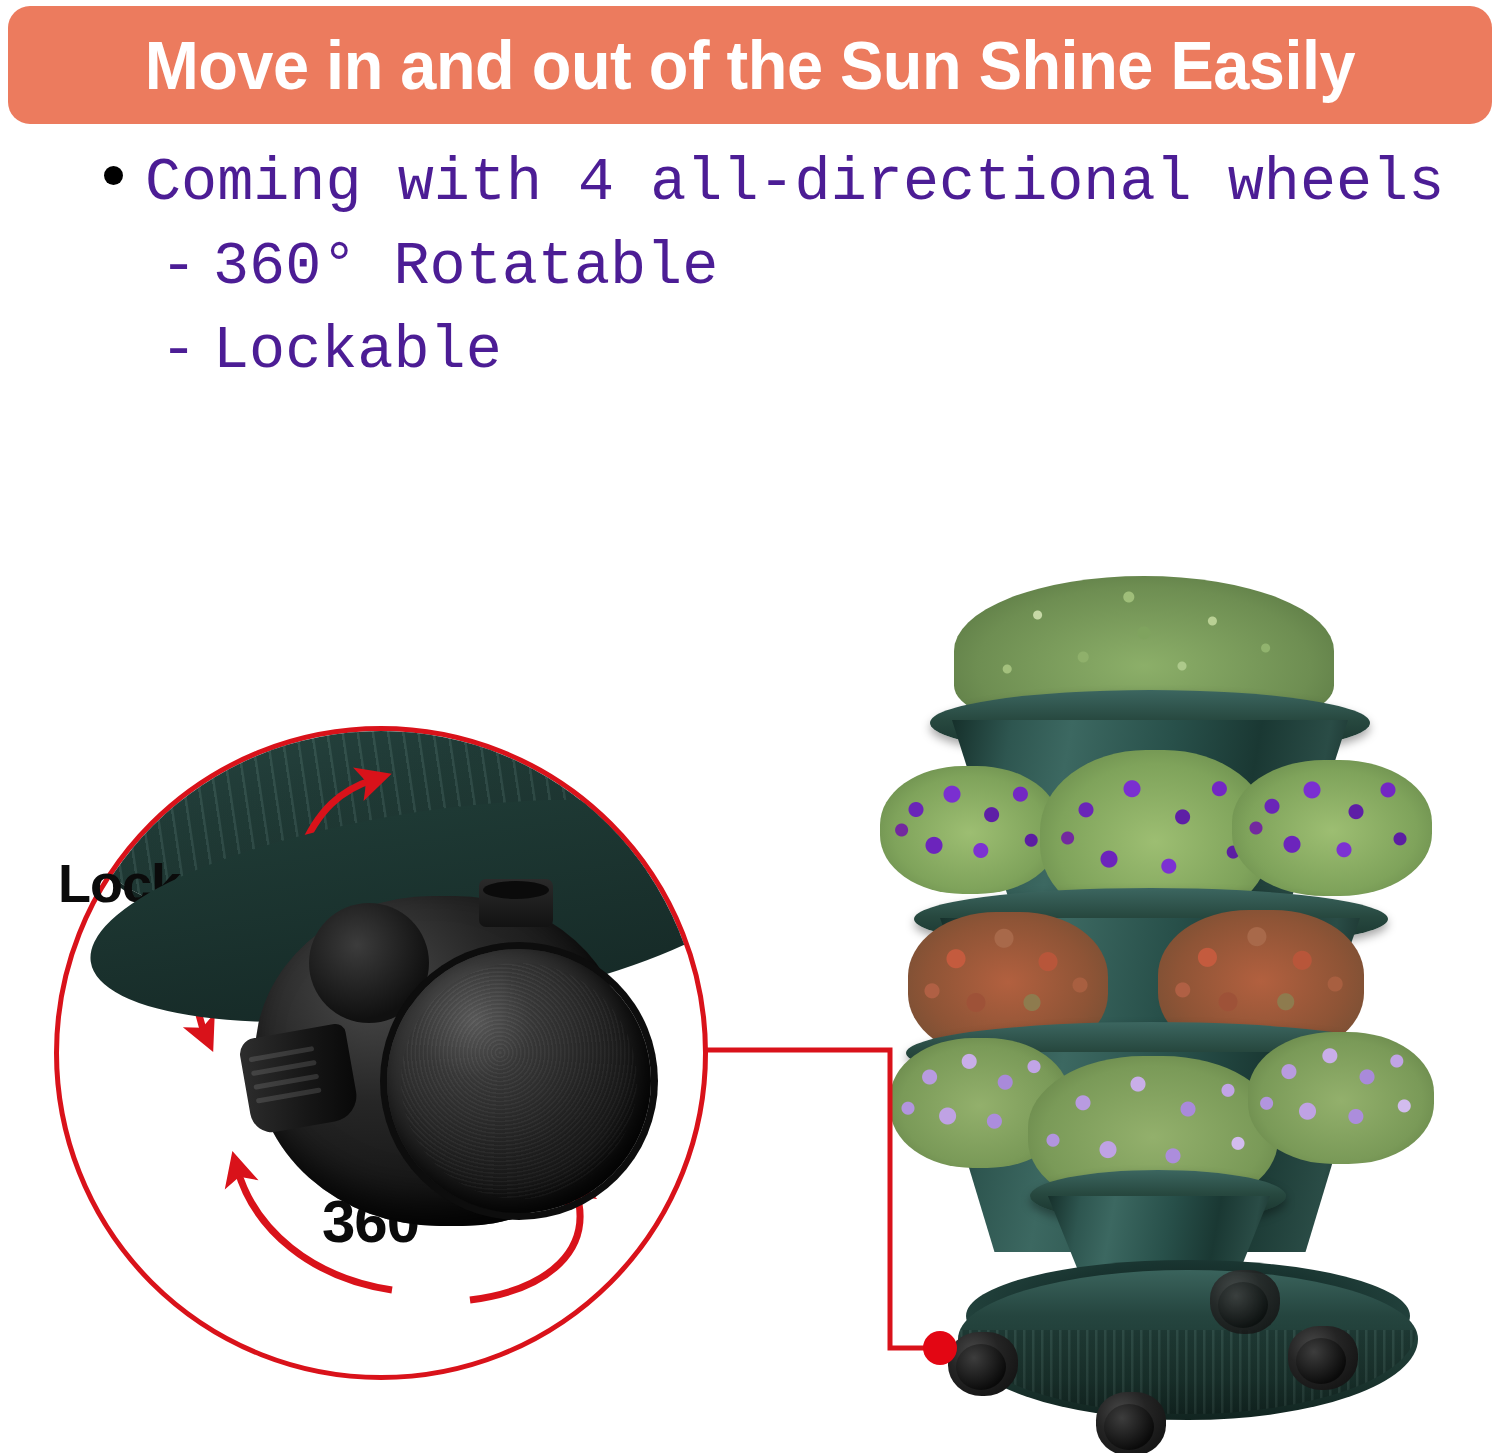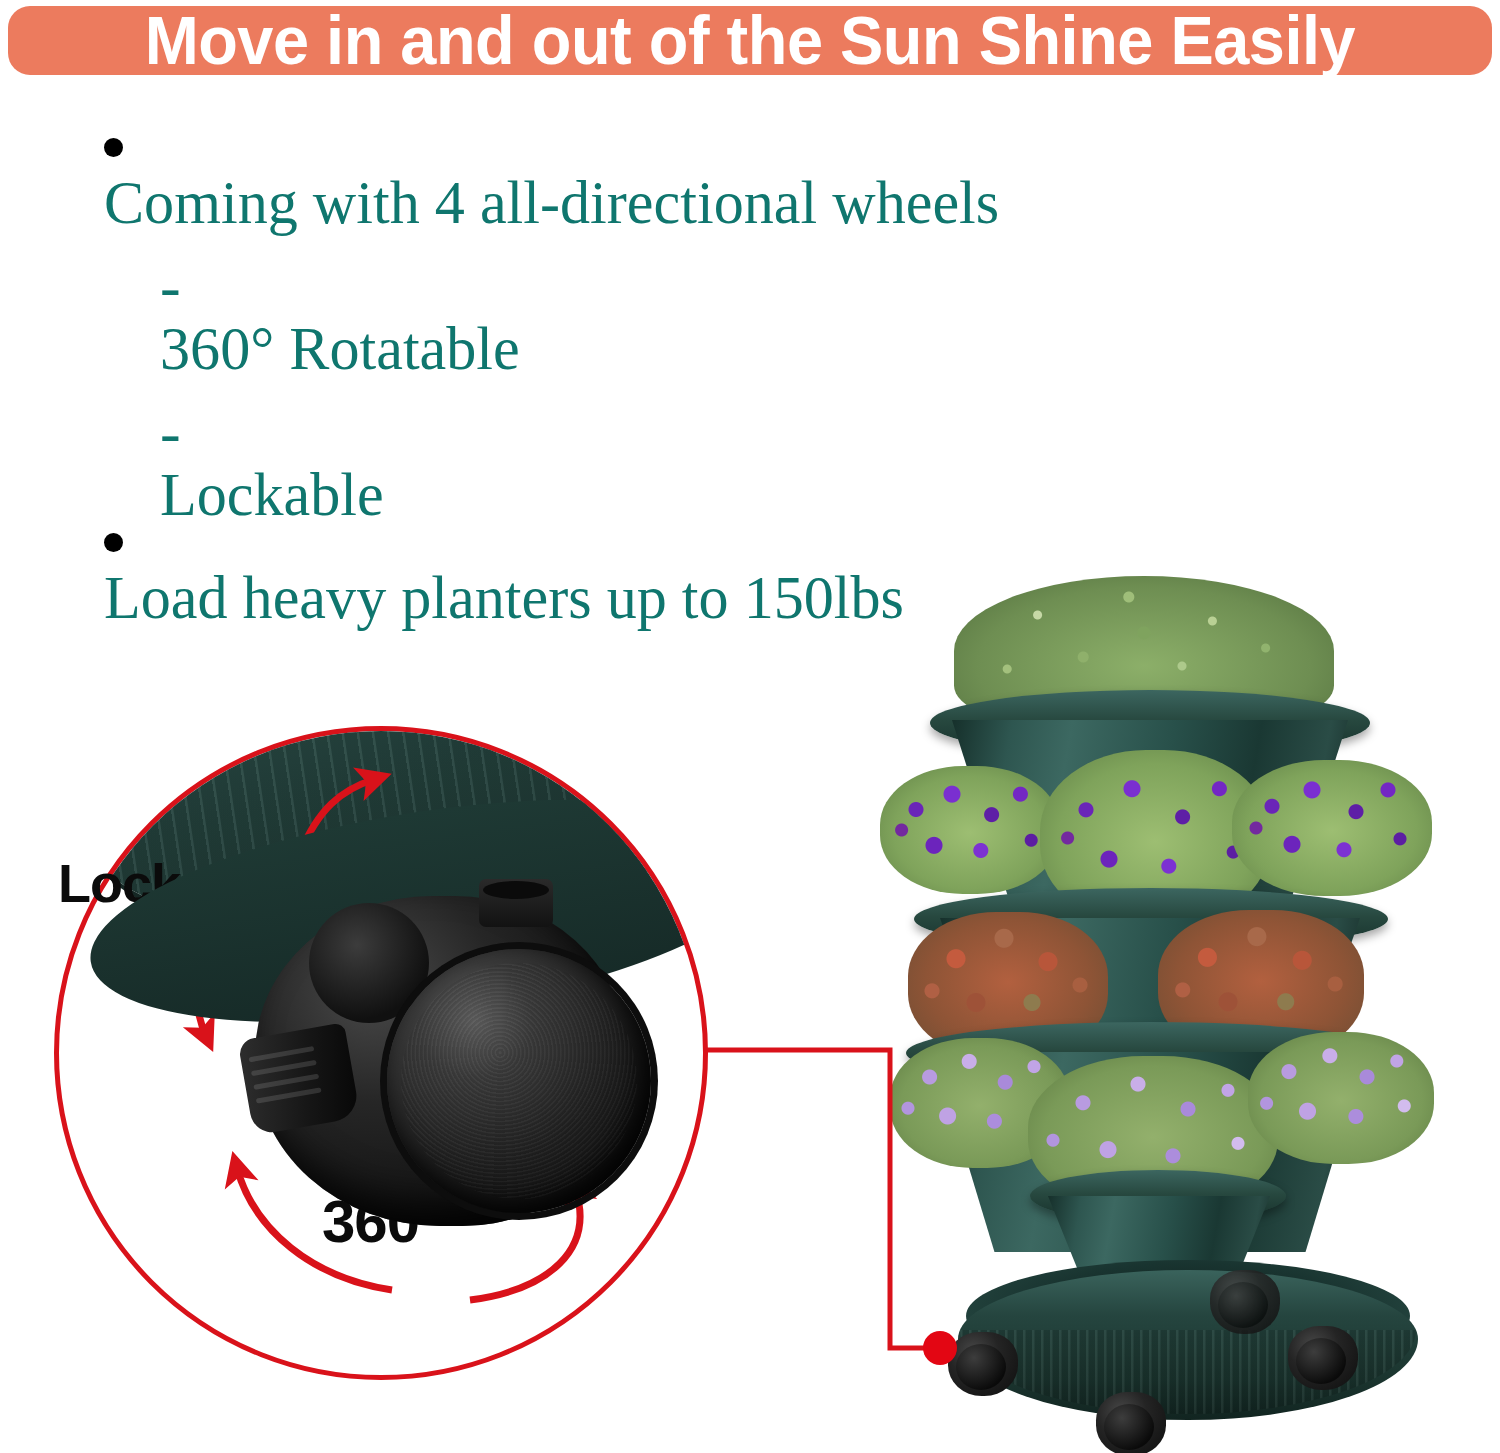--- a/index.html
+++ b/index.html
@@ -15,21 +15,21 @@
     font-family: "Liberation Sans", sans-serif;
     -webkit-font-smoothing: antialiased;
   }
 
   
   #header-banner {
     position: absolute;
     left: 8px;
     top: 6px;
     width: 1484px;
-    height: 69px;
+    height: 118px;
     background: #EC7B5E;
     border-radius: 22px;
     display: flex;
     align-items: center;
     justify-content: center;
     box-sizing: border-box;
   }
   #header-title {
     color: #ffffff;
     font-family: "Liberation Sans Narrow", "Liberation Sans", sans-serif;
@@ -45,26 +45,25 @@
   
   #feature-list {
     position: absolute;
     left: 104px;
     top: 152px;
     width: 1380px;
   }
   .feature-row {
     display: flex;
     align-items: baseline;
-    color: #0f766e;
-    font-family: Liberation Serif, serif;
+    color: #4c1d95;
+    font-family: Liberation Mono, monospace;
     font-size: 62px;
     line-height: 1.0;
     white-space: nowrap;
-    flex-direction: column;
   }
   .feature-row.lvl0 { margin-bottom: 22px; }
   .feature-row.lvl1 { margin-bottom: 22px; padding-left: 56px; }
   .bullet-dot {
     display: inline-block;
     width: 19px;
     height: 19px;
     border-radius: 50%;
     background: #000;
     margin-right: 22px;
@@ -387,24 +386,20 @@
   <div class="feature-row lvl1">
     <span class="bullet-dash">-</span>
     <span class="feature-text">360° Rotatable</span>
   </div>
 
   <div class="feature-row lvl1">
     <span class="bullet-dash">-</span>
     <span class="feature-text">Lockable</span>
   </div>
 
-  <div class="feature-row lvl0">
-    <span class="bullet-dot"></span>
-    <span class="feature-text">Load heavy planters up to 150lbs</span>
-  </div>
 
 
 </div>
 
 <div id="caster-callout">
   <div id="caster-circle">
 
     <div id="caster-plate"></div>
     <div id="caster-plate-edge"></div>
 

